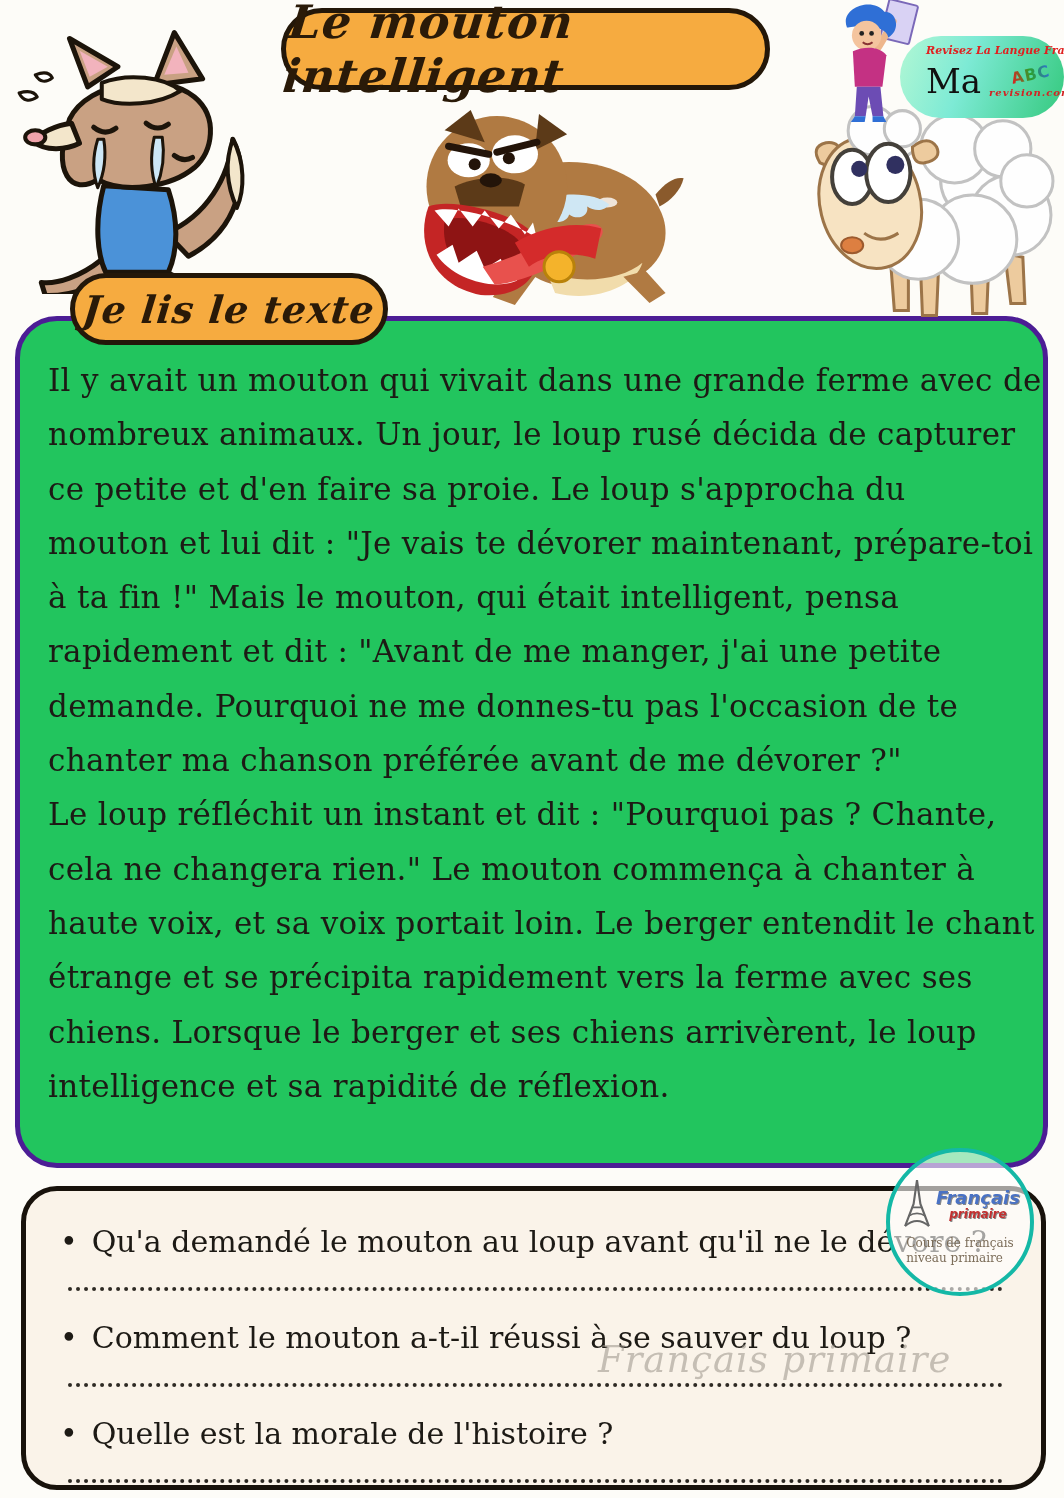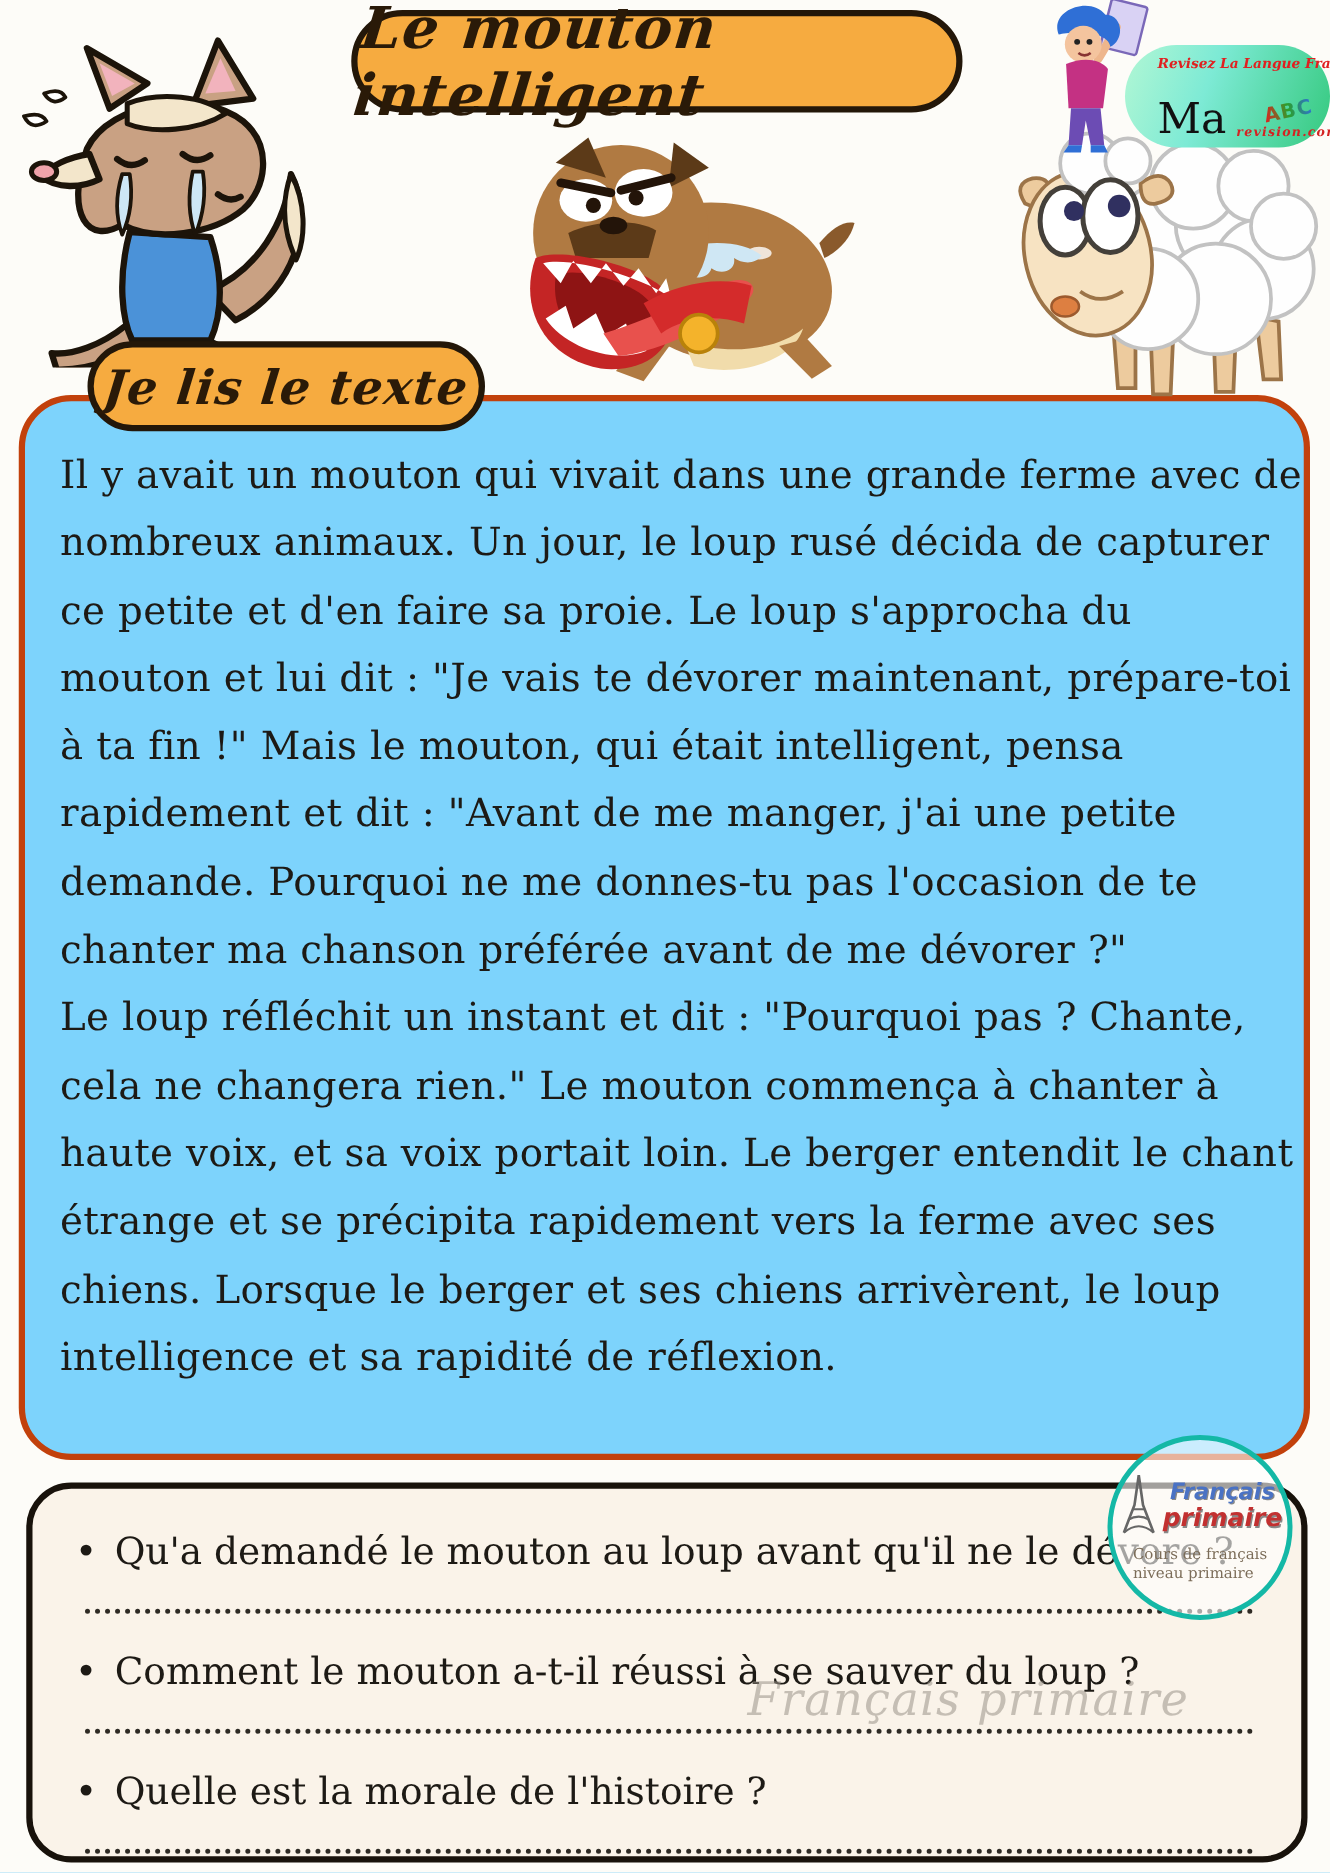--- a/index.html
+++ b/index.html
@@ -23,36 +23,36 @@
   .illu-sheep{left:812px;top:82px;width:246px;height:240px;}
 
   
   .brand{position:absolute;left:828px;top:0;width:236px;height:128px;z-index:4;}
   .brand-pill{
     position:absolute;left:72px;top:36px;width:164px;height:82px;border-radius:42px;
     background:linear-gradient(110deg,#b2f7d4 0%,#7dead5 40%,#35c97e 100%);
     box-sizing:border-box;padding:8px 10px 6px 26px;
   }
   .brand-tagline{font-size:11px;font-weight:bold;font-style:italic;color:#e02020;white-space:nowrap;font-family:"DejaVu Serif",serif;}
-  .brand-row{display:flex;align-items:flex-end;margin-top:20px;}
+  .brand-row{display:flex;align-items:flex-end;margin-top:6px;}
   .brand-ma{font-size:34px;color:#111;font-family:"DejaVu Serif",serif;line-height:1;}
   .brand-right{display:flex;flex-direction:column;align-items:center;margin-left:8px;margin-top:2px;}
   .brand-abc{
     font-size:16px;font-weight:bold;transform:rotate(-12deg);letter-spacing:1px;
     background:linear-gradient(90deg,#e02020,#2ca02c,#2e6fd6);
     -webkit-background-clip:text;background-clip:text;color:transparent;
     font-family:"DejaVu Sans",sans-serif;
   }
   .brand-domain{font-size:10px;font-weight:bold;font-style:italic;color:#d42222;margin-top:3px;letter-spacing:1px;}
   .brand-boy{position:absolute;left:0;top:0;width:96px;height:128px;}
 
   
   .story-box{
     position:absolute;left:15px;top:316px;width:1033px;height:852px;box-sizing:border-box;
-    background:#7dd3fc;border:5px solid #c2410c;border-radius:42px;z-index:1;
+    background:#22c55e;border:5px solid #4c1d95;border-radius:42px;z-index:1;
   }
   .story-text{padding:32px 28px 0 28px;font-size:31px;line-height:54.3px;color:#1d1a15;letter-spacing:0.3px;}
   .story-line{white-space:nowrap;}
 
   
   .questions-box{
     position:absolute;left:21px;top:1186px;width:1025px;height:304px;box-sizing:border-box;
     background:#FAF3E9;border:5px solid #18120b;border-radius:36px;z-index:1;
     padding:30px 34px 0 34px;
   }
@@ -63,21 +63,21 @@
   
   .wm-circle{
     position:absolute;left:886px;top:1148px;width:148px;height:148px;border-radius:50%;
     border:4px solid #14b8a6;background:rgba(255,255,255,0.6);z-index:6;
     display:flex;flex-direction:column;align-items:center;justify-content:center;box-sizing:border-box;
   }
   .wm-top{display:flex;align-items:center;}
   .wm-tower{width:34px;height:52px;margin-right:2px;}
   .wm-names{display:flex;flex-direction:column;align-items:center;line-height:1;}
   .wm-fr{font-size:18px;font-weight:bold;font-style:italic;color:#4a72c4;font-family:"DejaVu Sans",sans-serif;text-shadow:1px 1px 0 #888;}
-  .wm-pr{font-size:20px;font-weight:bold;font-style:italic;color:#c23030;font-family:"DejaVu Sans",sans-serif;margin-top:1px;text-shadow:1px 1px 0 #888;}
+  .wm-pr{font-size:12px;font-weight:bold;font-style:italic;color:#c23030;font-family:"DejaVu Sans",sans-serif;margin-top:1px;text-shadow:1px 1px 0 #888;}
   .wm-sub{font-size:12px;color:#7b6c58;line-height:1.25;text-align:left;margin-top:6px;font-family:"DejaVu Serif",serif;}
   .wm-diagonal{
     position:absolute;left:598px;top:1338px;z-index:5;font-size:37px;color:#9b948a;opacity:0.55;
     letter-spacing:1px;font-family:"DejaVu Serif",serif;font-style:italic;
   }
 </style>
 </head>
 <body>
 
 <div class="page">

